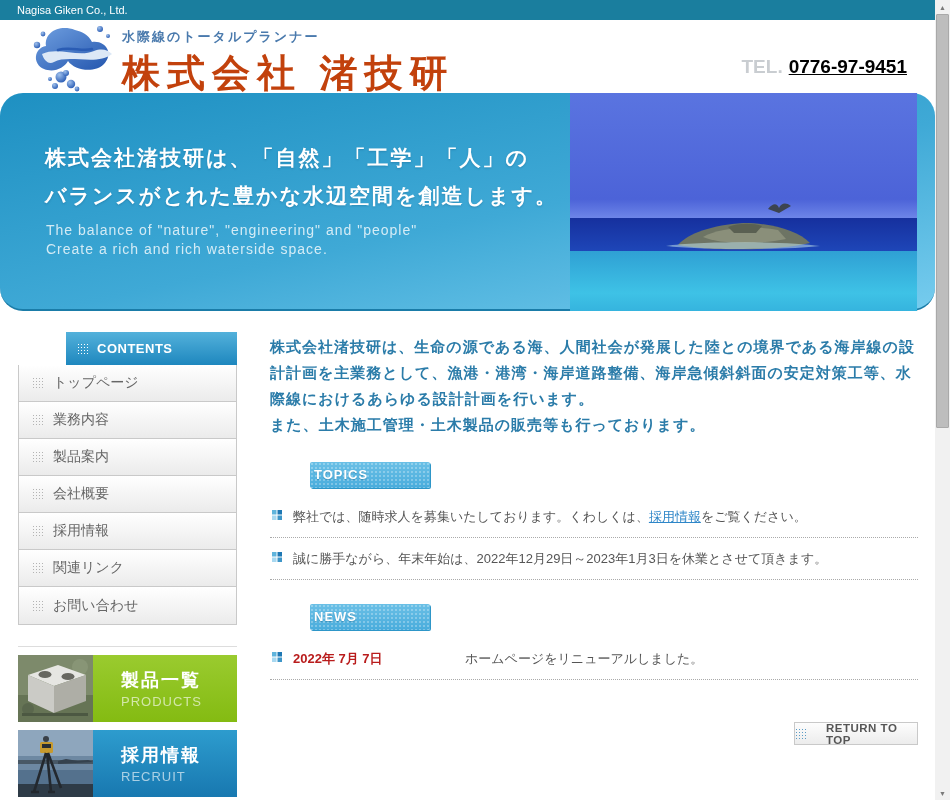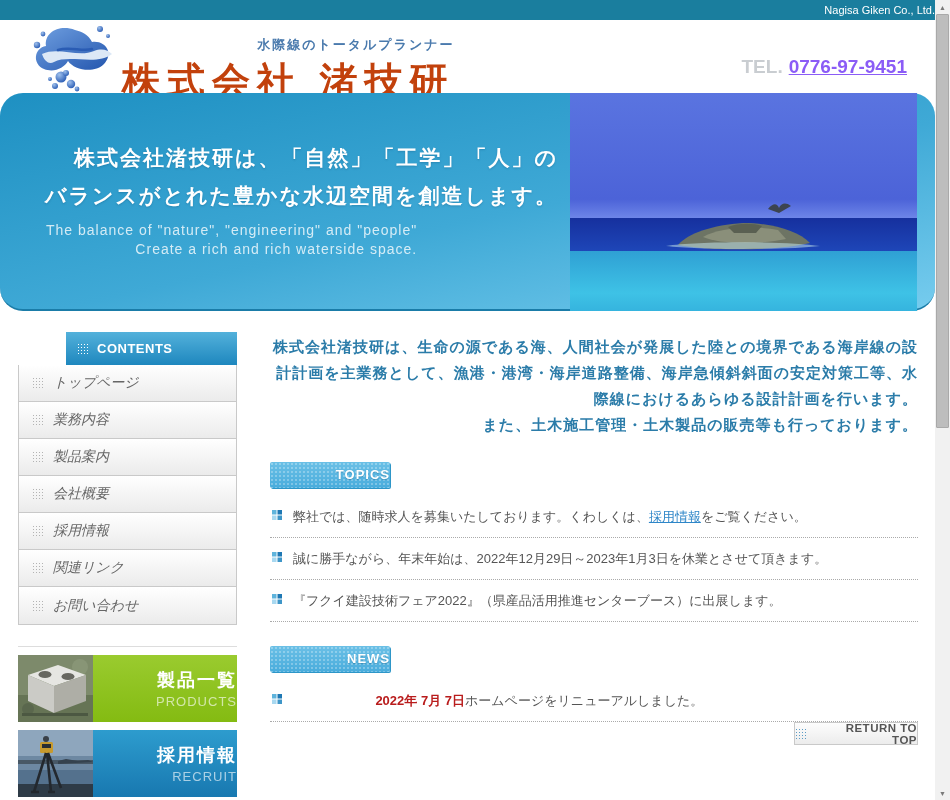--- a/index.html
+++ b/index.html
@@ -2,35 +2,35 @@
 <html><head>
 <meta charset="utf-8">
 <style>
   * { margin:0; padding:0; box-sizing:border-box; }
   html,body { width:950px; height:800px; }
   body {
     position:relative; overflow:hidden; background:#fff;
     font-family:"Liberation Sans","DejaVu Sans",sans-serif;
     -webkit-font-smoothing:antialiased;
   }
-  .page { position:absolute; left:0; top:0; width:935px; height:800px;text-align:right; }
+  .page { position:absolute; left:0; top:0; width:935px; height:800px; }
 
   
   .topbar { position:absolute; left:0; top:0; width:935px; height:20px;
     background:#1a7e9e; color:#fff; font-size:11px; line-height:20px; padding-left:17px; }
 
   
   .header { position:absolute; left:0; top:20px; width:935px; height:73px; background:#fff; }
   .logo { position:absolute; left:28px; top:4px; width:92px; height:68px; cursor:pointer; }
-  .brand { position:absolute; left:122px; top:8px;margin-top:8px; }
+  .brand { position:absolute; left:122px; top:8px; }
   .tagline { font-size:13px; color:#4a7aad; letter-spacing:2px; font-weight:bold; }
   .company { font-size:38px; color:#c2410c; font-weight:bold; letter-spacing:7px; margin-top:2px; }
   .telbox { position:absolute; right:28px; top:36px; font-size:19px; font-weight:bold; }
   .tel-label { color:#c9cdd1; margin-right:6px; }
-  .tel-number { color:#8b5cf6; text-decoration:underline; cursor:pointer; }
+  .tel-number { color:#000000; text-decoration:underline; cursor:pointer; }
 
   
   .hero { position:absolute; left:0; top:93px; width:935px; height:218px;
     background:linear-gradient(168deg,#1e90c2 0%,#3fa9d6 55%,#76ccee 100%);
     border-bottom:2px solid #1a7ca8;border-radius:23px; }
   .hero-jp { position:absolute; left:45px; top:46px; color:#fff; font-weight:bold;
     font-size:21px; letter-spacing:2px; line-height:38px; text-shadow:0 1px 2px rgba(0,60,100,.25); }
   .hero-en { position:absolute; left:46px; top:128px; color:rgba(255,255,255,.78);
     font-size:14px; letter-spacing:1px; line-height:19px; }
   .hero-photo { position:absolute; right:18px; top:0; width:347px; height:218px; overflow:hidden; }
@@ -47,21 +47,21 @@
   .sidebar { position:absolute; left:18px; top:332px; width:219px; }
   .side-head { height:33px; background:linear-gradient(#53b1db,#1e87be);
     display:flex; align-items:center; padding-left:11px;margin-left:48px; }
   .side-head-label { color:#fff; font-weight:bold; font-size:13px; letter-spacing:.5px; margin-left:8px; }
   .dots { width:12px; height:12px; flex:0 0 12px;
     background-image:radial-gradient(#ffffff 32%,transparent 36%); background-size:3px 3px; }
   .dots.gray { background-image:radial-gradient(#b3b3b3 32%,transparent 36%); }
   .dots.blue { background-image:radial-gradient(#5a9cc6 32%,transparent 36%); width:11px; height:11px; }
   .side-list { list-style:none; border:1px solid #c9c9c9; border-top:none; }
   .side-item { height:37px; display:flex; align-items:center; padding-left:13px; cursor:pointer;
-    background:linear-gradient(#ffffff,#ebebeb); border-bottom:1px solid #c9c9c9;font-style:italic; }
+    background:linear-gradient(#ffffff,#ebebeb); border-bottom:1px solid #c9c9c9; }
   .side-item:last-child { border-bottom:none; }
   .side-item span.lbl { font-size:14px; color:#666; margin-left:9px; }
 
   .side-banners { position:absolute; left:18px; top:646px; width:219px;
     border-top:1px solid #ddd; padding-top:8px; }
   .banner { width:219px; height:67px; display:flex; margin-bottom:8px; cursor:pointer; }
   .banner-photo { width:75px; height:67px; flex:0 0 75px; }
   .banner-label { flex:1; padding:13px 0 0 28px; }
   .banner-title { color:#fff; font-size:18px; font-weight:bold; letter-spacing:2px; }
   .banner-sub { font-size:13px; letter-spacing:1px; color:rgba(255,255,255,.62); margin-top:2px; }
@@ -69,21 +69,21 @@
   .banner.recruit  .banner-label { background:linear-gradient(#2d9cce,#1878b0); }
 
   
   .content { position:absolute; left:270px; top:334px; width:648px; }
   .intro { color:#2b7ca9; font-size:15px; font-weight:bold; line-height:26px; letter-spacing:1px; }
   .section-box { width:120px; height:26px; margin-top:24px; border-radius:2px;
     background:linear-gradient(#6bc0e6,#49acdc),radial-gradient(#fff,#fff);
     background-image:radial-gradient(rgba(255,255,255,.28) 1px,transparent 1.4px),linear-gradient(#6bc0e6,#49acdc);
     background-size:4px 4px,100% 100%;
     box-shadow:1px 1px 0 #2e96c8; color:#fff; font-weight:bold; font-size:13px;
-    line-height:26px; padding-left:20px; letter-spacing:1px; text-shadow:0 1px 1px rgba(0,80,120,.35); }
+    line-height:26px; padding-left:4px; letter-spacing:1px; text-shadow:0 1px 1px rgba(0,80,120,.35);margin-left:40px; }
   .rows { margin-top:8px; }
   .row { display:flex; align-items:flex-start; padding:12px 0 11px 2px;
     border-bottom:1px dotted #aaa; font-size:13px; color:#555; }
   .row .sq { margin-top:2px; margin-right:11px; flex:0 0 10px; }
   .row a.inline-link { color:#2e86c8; text-decoration:underline; cursor:pointer; }
   .news-date { color:#b91c1c; font-weight:bold; width:172px; flex:0 0 172px; }
 
   .return-btn { position:absolute; left:794px; top:722px; width:124px; height:23px;
     background:linear-gradient(#fdfdfd,#ececec); border:1px solid #c9c9c9;
     display:flex; align-items:center; justify-content:center; cursor:pointer; }
@@ -262,29 +262,20 @@
       </div>
       <div class="row">
         <svg class="sq" width="10" height="10" viewBox="0 0 10 10">
           <rect width="4.5" height="4.5" fill="#5fb4dc"></rect>
             <rect x="5.5" width="4.5" height="4.5" fill="#1e78b4"></rect>
           <rect y="5.5" width="4.5" height="4.5" fill="#a8d8f0"></rect>
             <rect x="5.5" y="5.5" width="4.5" height="4.5" fill="#3e96c8"></rect>
         </svg>
         <span>誠に勝手ながら、年末年始は、2022年12月29日～2023年1月3日を休業とさせて頂きます。</span>
       </div>
-      <div class="row">
-        <svg class="sq" width="10" height="10" viewBox="0 0 10 10">
-          <rect width="4.5" height="4.5" fill="#5fb4dc"></rect>
-            <rect x="5.5" width="4.5" height="4.5" fill="#1e78b4"></rect>
-          <rect y="5.5" width="4.5" height="4.5" fill="#a8d8f0"></rect>
-            <rect x="5.5" y="5.5" width="4.5" height="4.5" fill="#3e96c8"></rect>
-        </svg>
-        <span>『フクイ建設技術フェア2022』（県産品活用推進センターブース）に出展します。</span>
-      </div>
     </div>
 
     <div class="section-box">NEWS</div>
     <div class="rows">
       <div class="row">
         <svg class="sq" width="10" height="10" viewBox="0 0 10 10">
           <rect width="4.5" height="4.5" fill="#5fb4dc"></rect>
             <rect x="5.5" width="4.5" height="4.5" fill="#1e78b4"></rect>
           <rect y="5.5" width="4.5" height="4.5" fill="#a8d8f0"></rect>
             <rect x="5.5" y="5.5" width="4.5" height="4.5" fill="#3e96c8"></rect>

